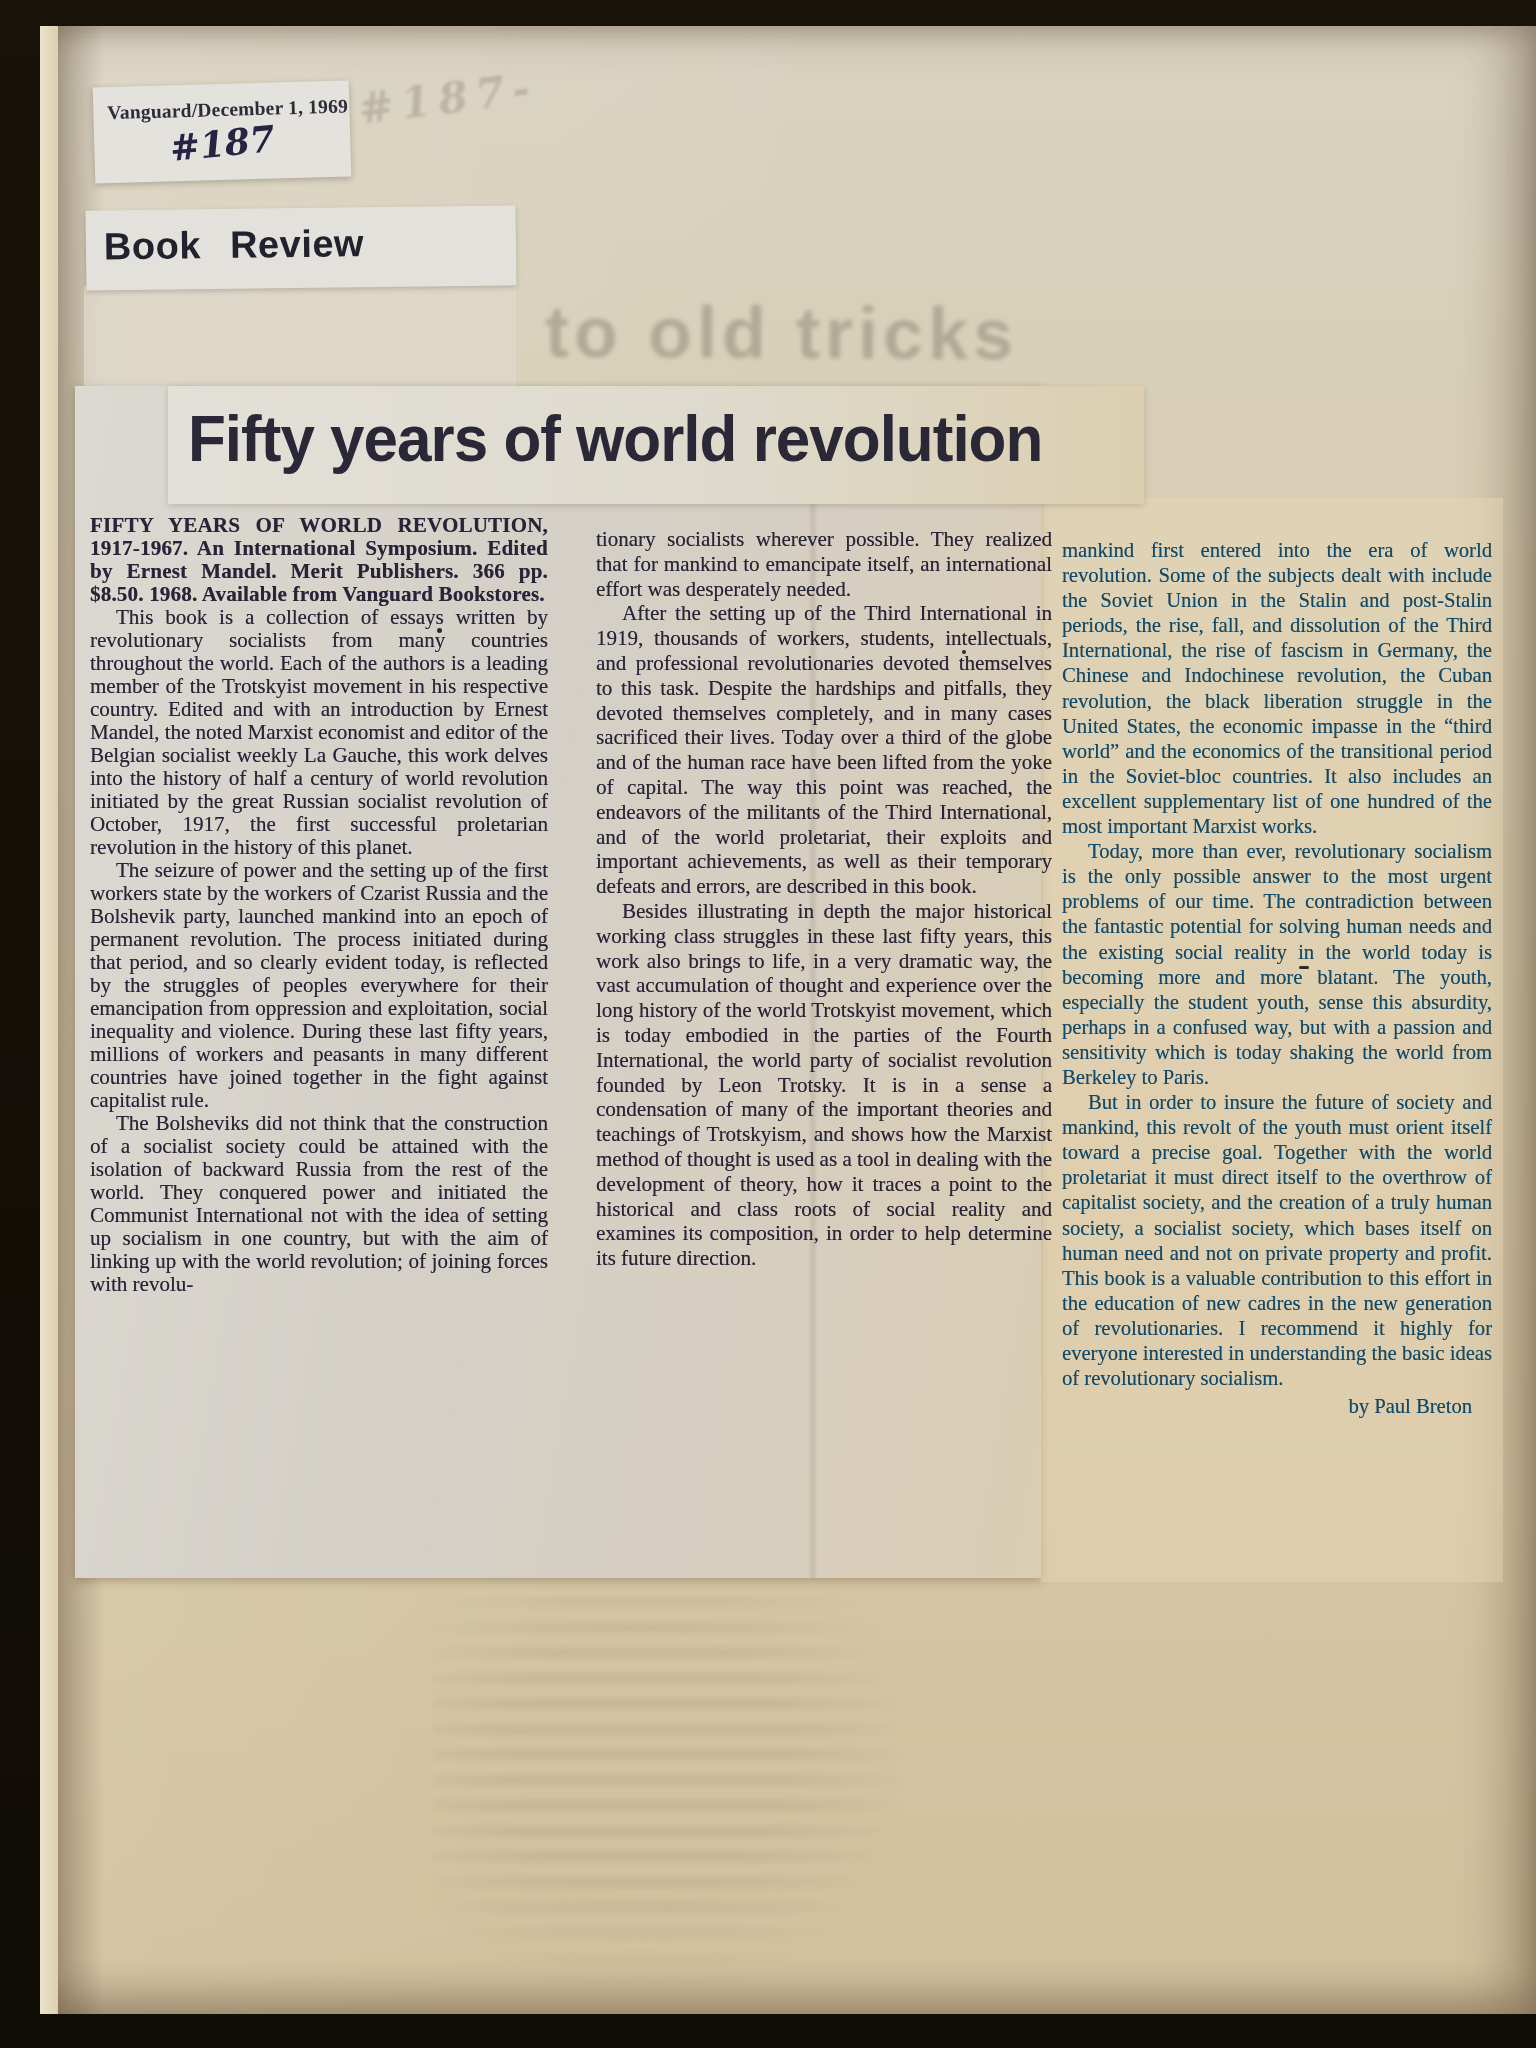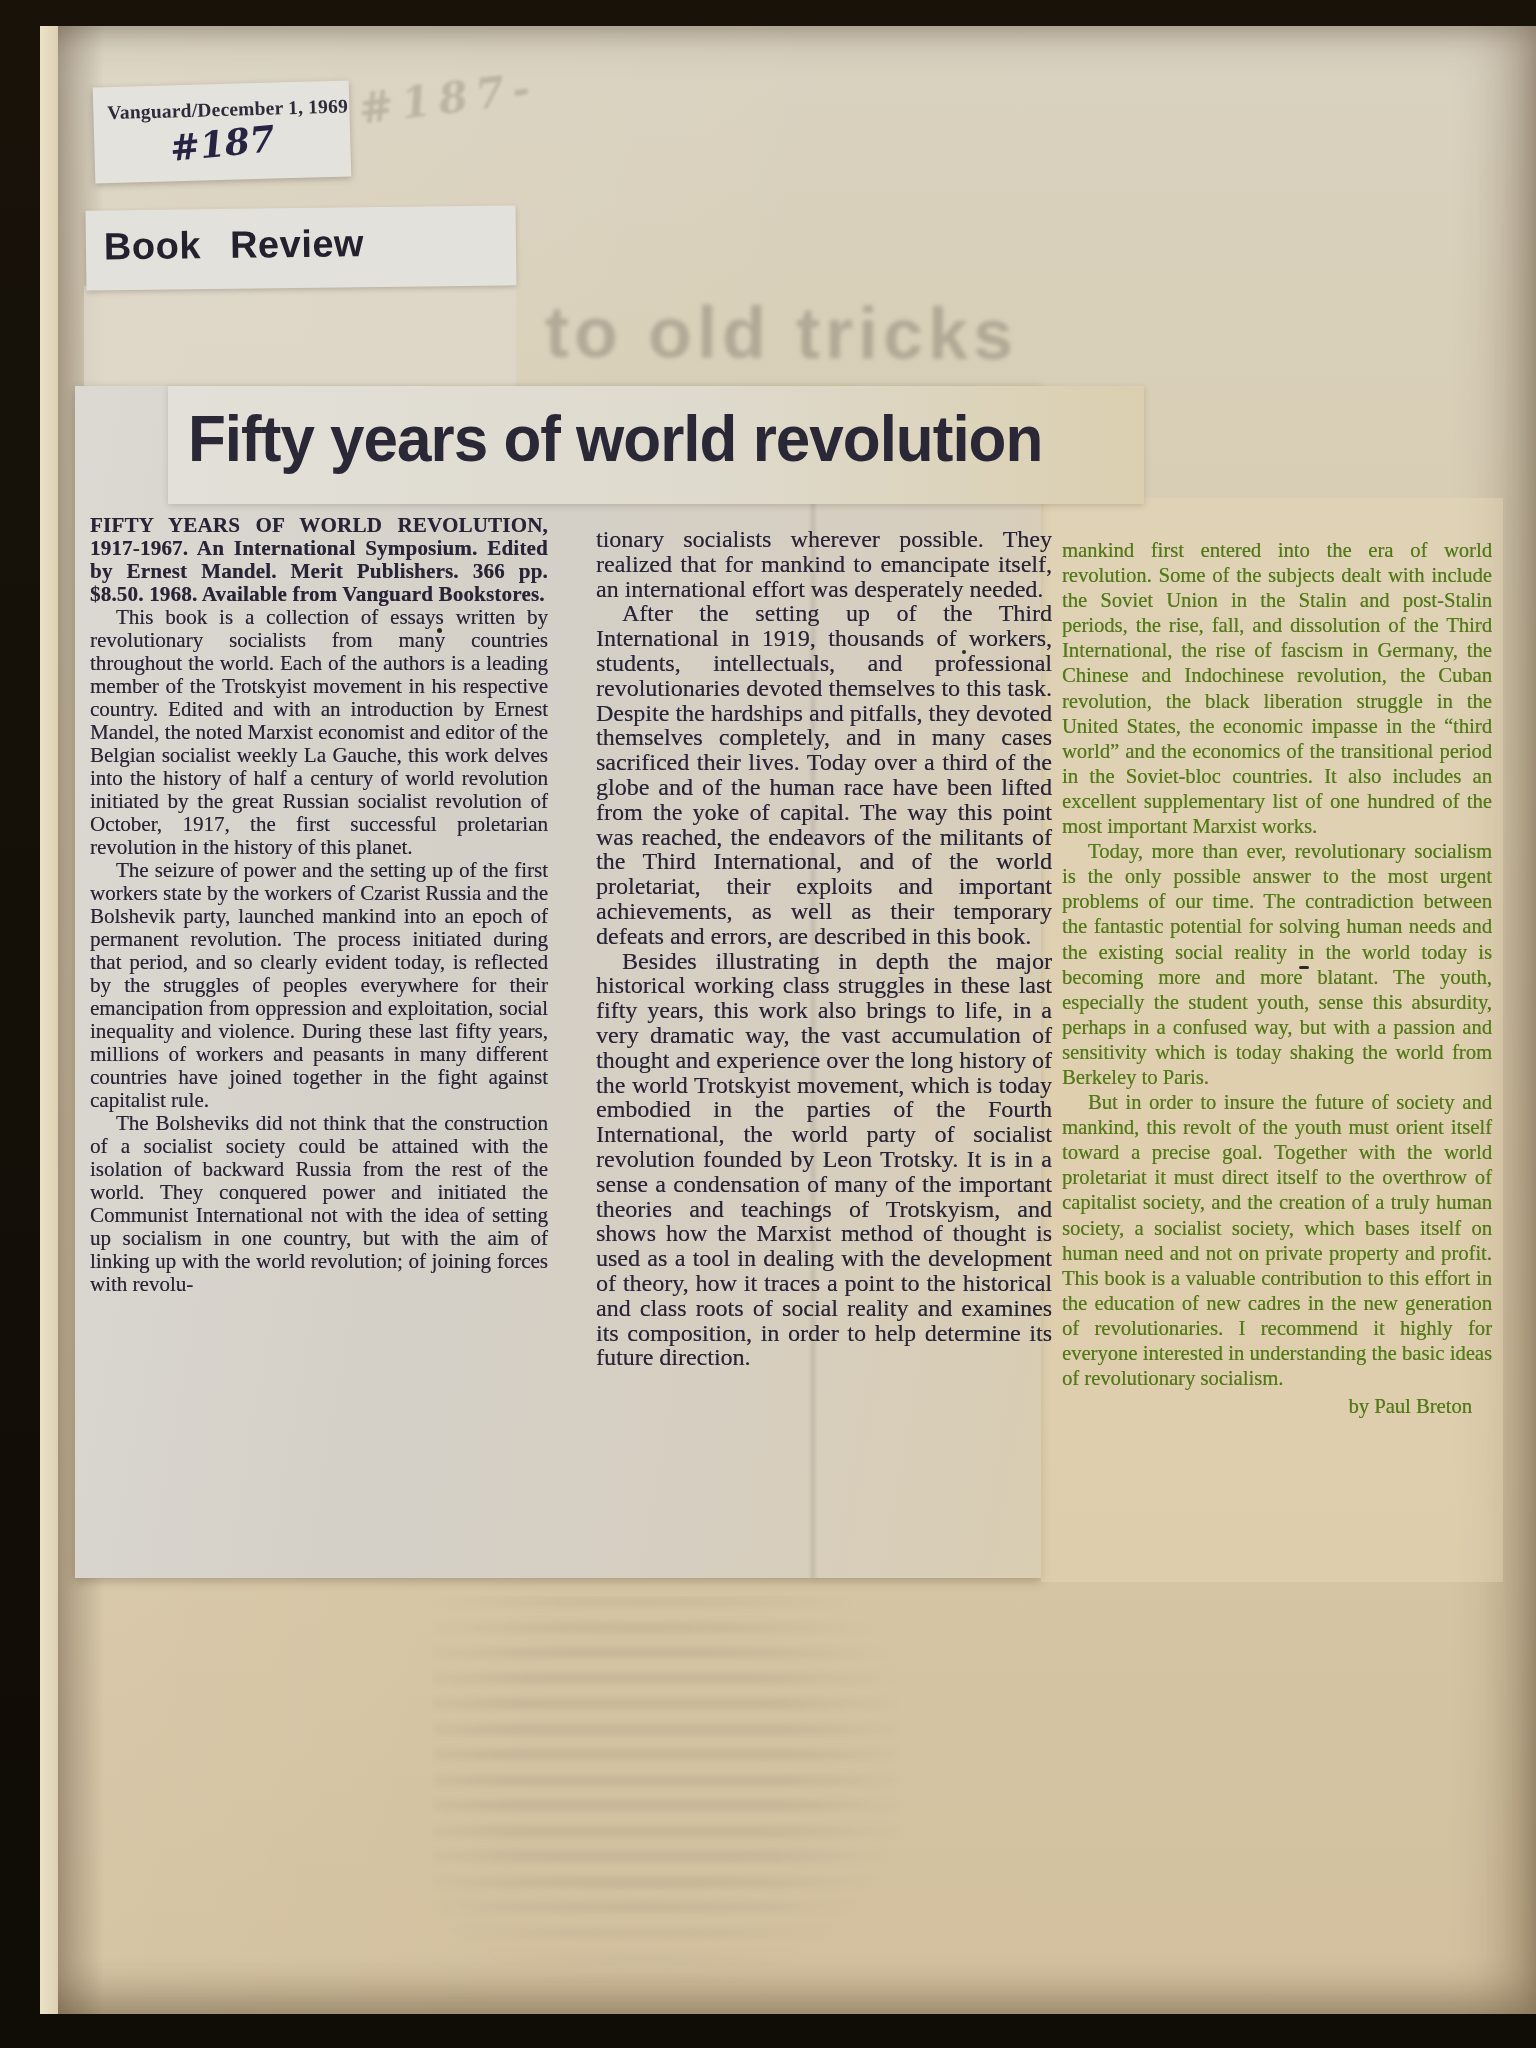--- a/index.html
+++ b/index.html
@@ -103,24 +103,24 @@
   .col3-paper{
     left:1041px;top:498px;width:462px;height:1084px;
     background:rgba(233,218,184,0.42);
   }
   
   .col{text-align:justify;}
   .col p{margin:0;text-indent:26px;}
   .col p.noindent{text-indent:0;}
   .col-ink{color:#282437;text-shadow:0.2px 0.2px 0.4px rgba(40,35,55,0.55);}
   #col1{left:90px;top:514px;width:458px;font-size:21px;line-height:23px;}
-  #col2{left:596px;top:527px;width:456px;font-size:24px;line-height:24.8px;}
+  #col2{left:596px;top:527px;width:456px;font-size:21px;line-height:24.8px;}
   #col3{
     left:1062px;top:538px;width:430px;font-size:20.6px;line-height:25.1px;
-    color:#4d7c0f;text-shadow:0.2px 0.2px 0.4px rgba(62,50,32,0.5);
+    color:#0c4a6e;text-shadow:0.2px 0.2px 0.4px rgba(62,50,32,0.5);
   }
   .lead{font-weight:700;letter-spacing:0.2px;}
   .byline{
     text-align:right;padding-right:20px;margin-top:3px;
     font-weight:400;
   }
   .speck{position:absolute;background:#2e2a24;border-radius:50%;}
 </style>
 </head>
 <body>

